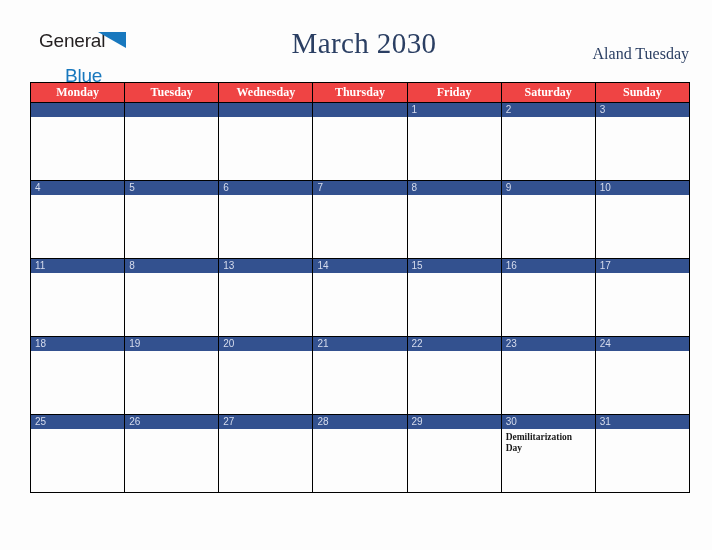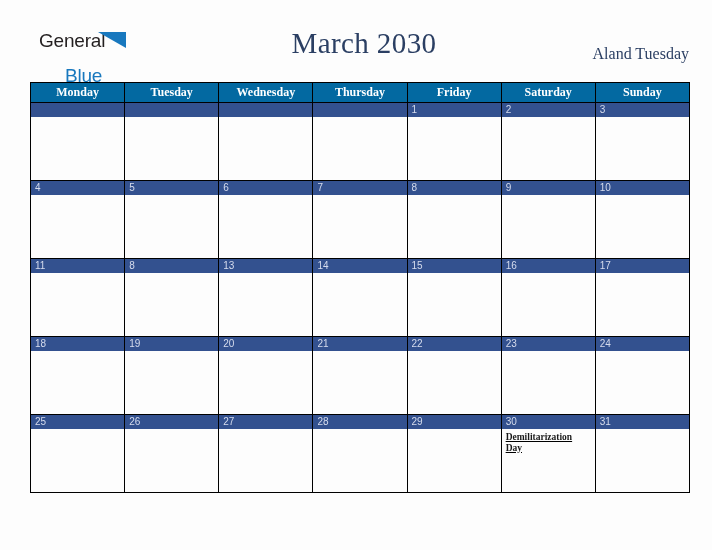--- a/index.html
+++ b/index.html
@@ -91,21 +91,21 @@
     width: 652px;
   }
 
   table.cal {
     border-collapse: collapse;
     table-layout: fixed;
     width: 652px;
   }
 
   table.cal th {
-    background: #0369a1;
+    background: #ef4444;
     color: #ffffff;
     font-family: "Liberation Serif", serif;
     font-size: 12px;
     font-weight: bold;
     height: 19px;
     padding: 0;
     text-align: center;
     border: 1px solid #000000;
     width: 93.14px;
   }
@@ -126,21 +126,20 @@
     font-family: "Liberation Sans", sans-serif;
     font-size: 10px;
     padding: 0 0 0 4px;
     overflow: hidden;
   }
 
   .cell-body {
     padding: 3px 4px 0 4px;
     height: 60px;
     overflow: hidden;
-    text-decoration: underline;
   }
 
   .event {
     font-family: "Liberation Serif", serif;
     font-size: 9.5px;
     line-height: 10.5px;
     color: #1a1a1a;
     font-weight: bold;
   }
 </style>

